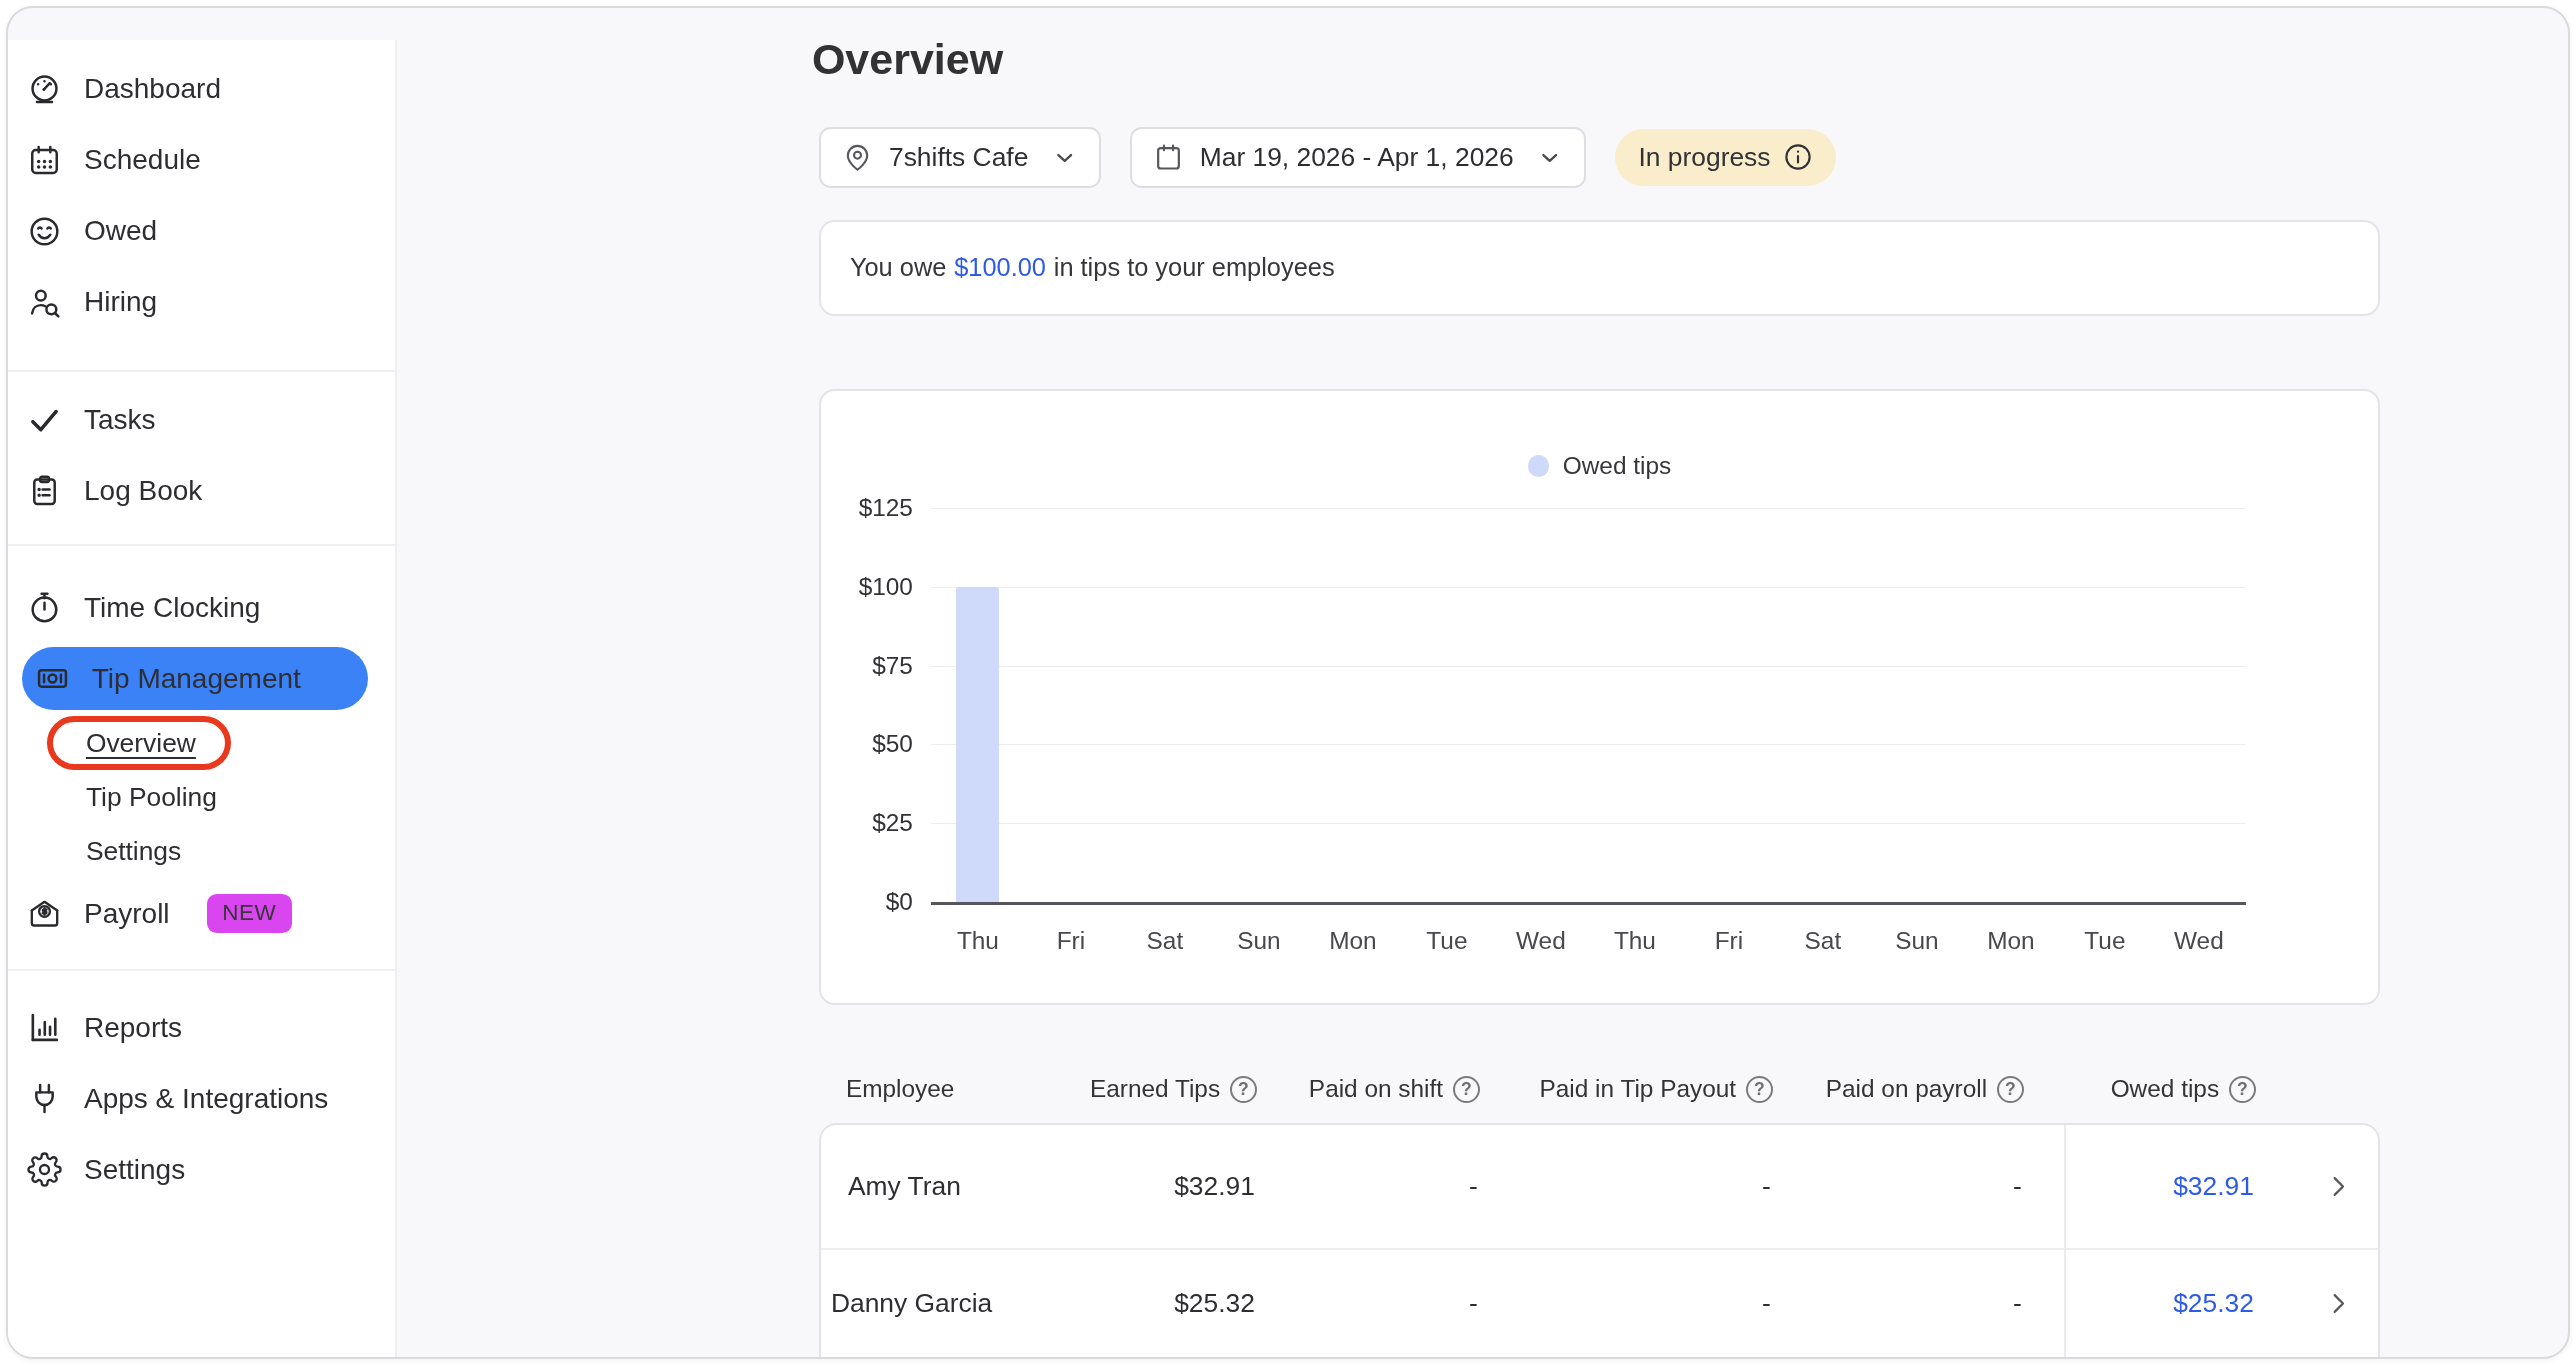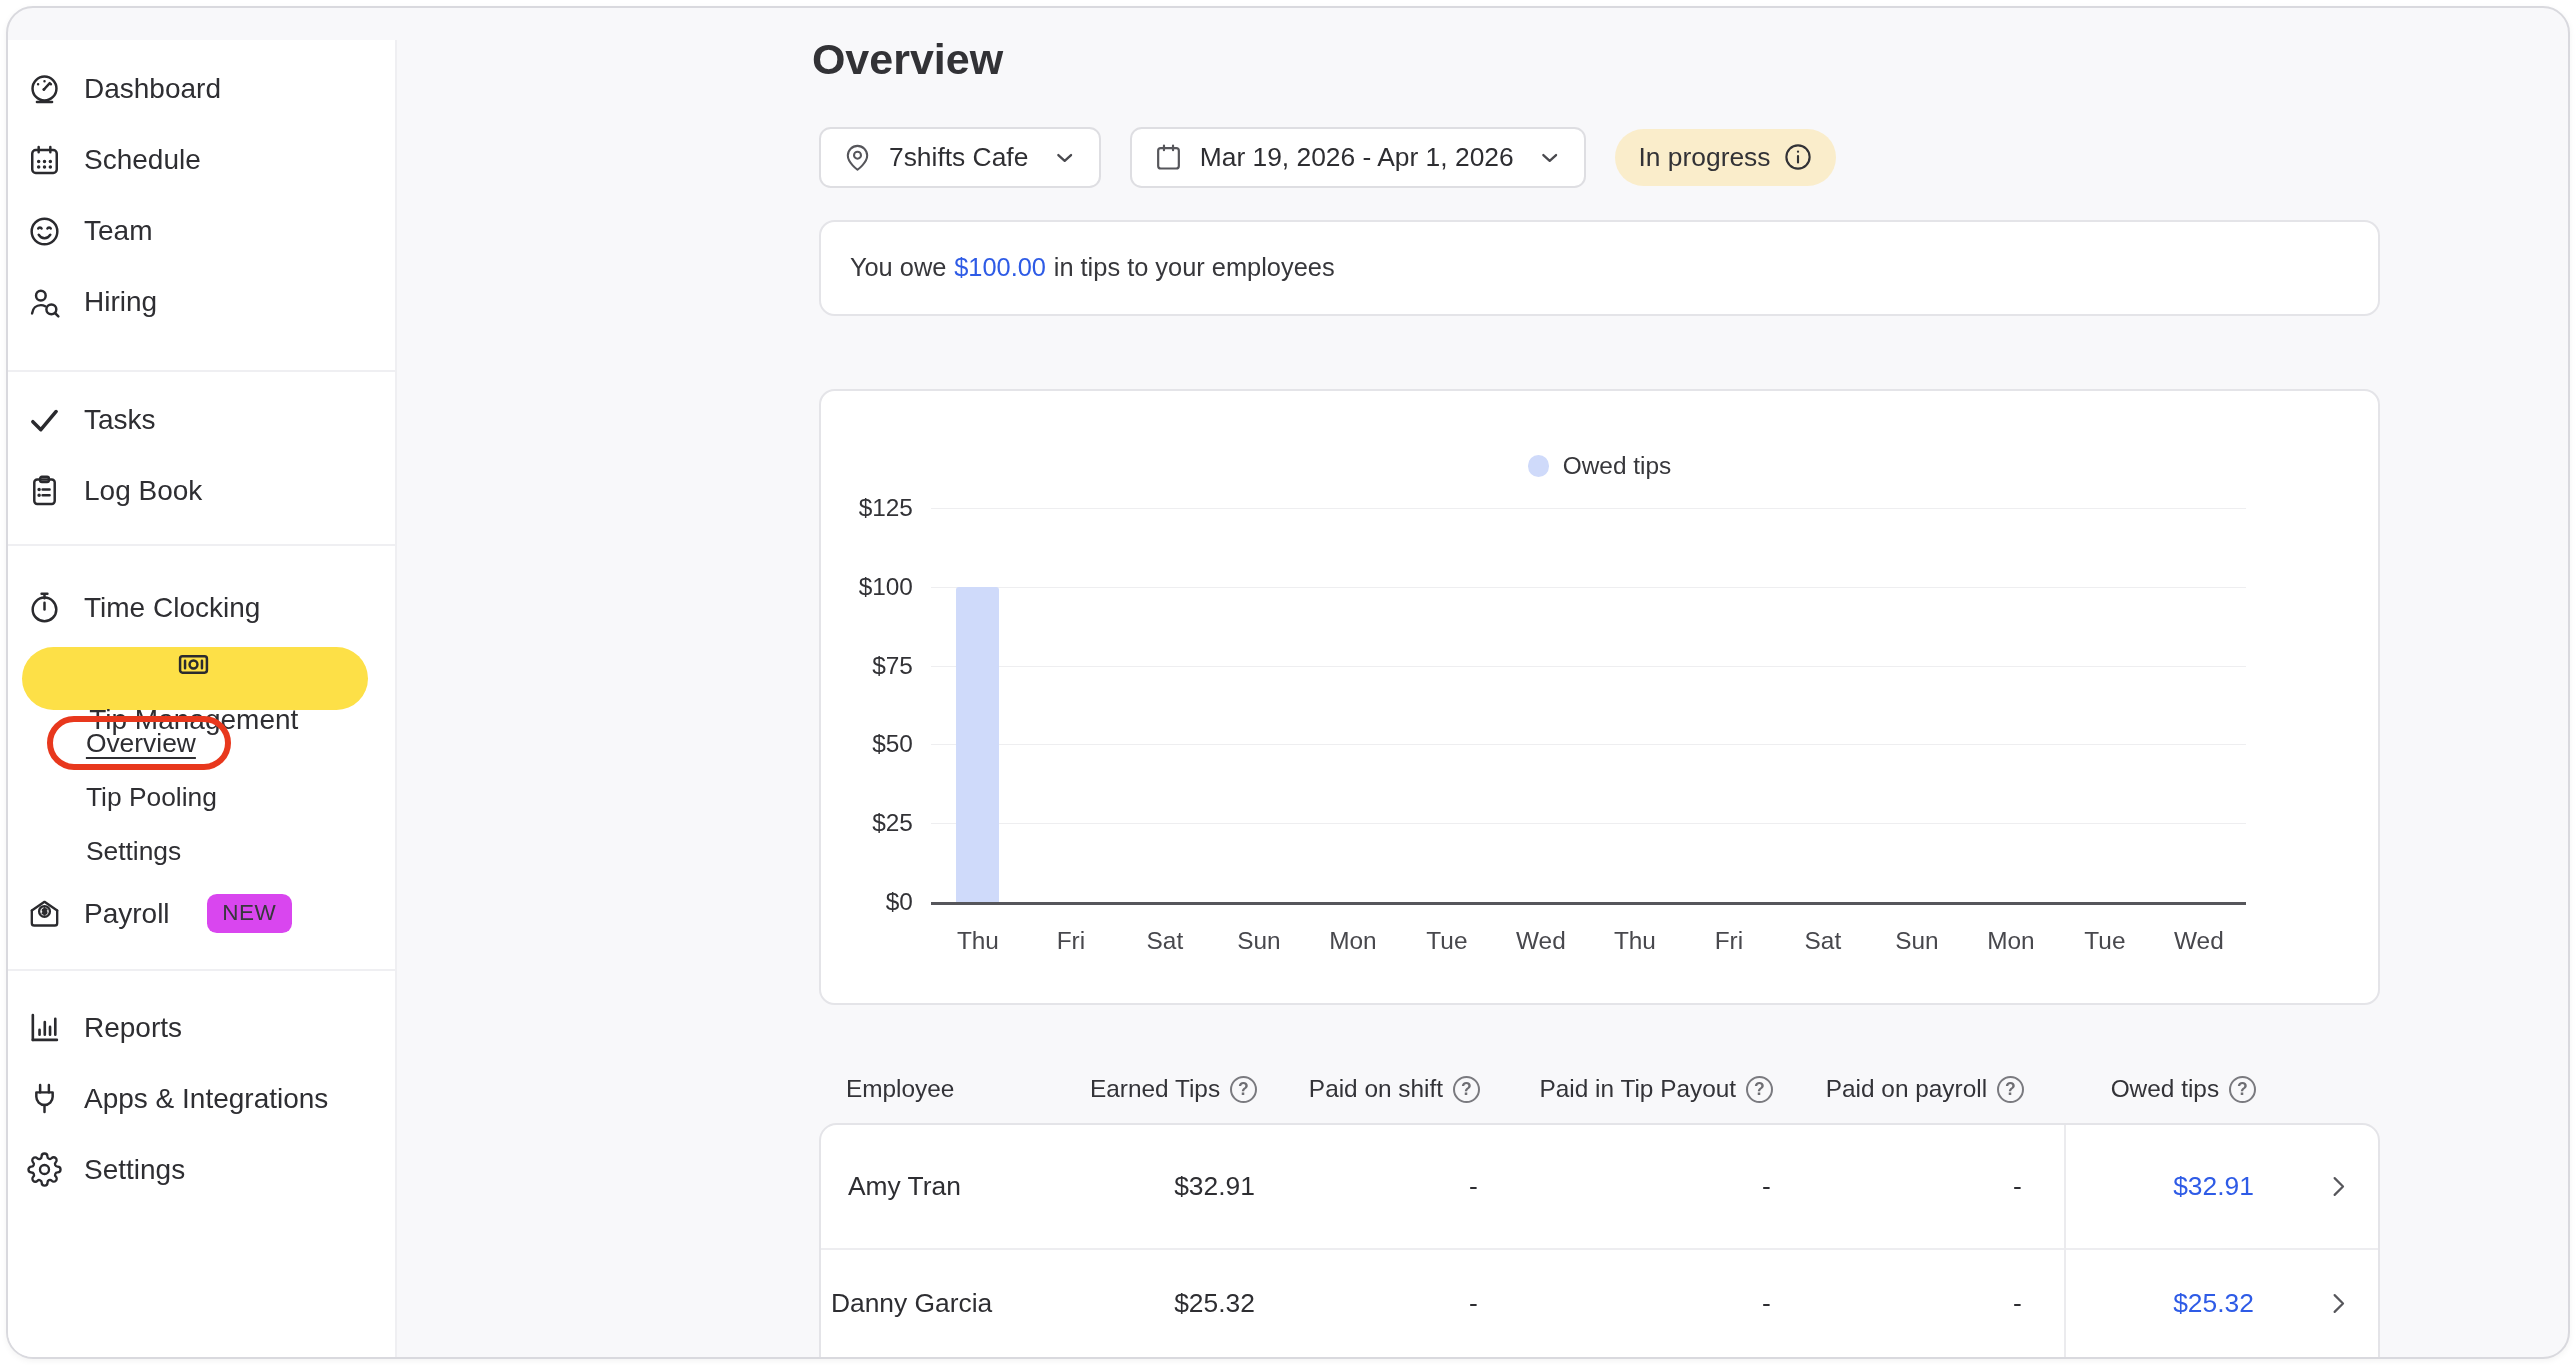--- a/index.html
+++ b/index.html
@@ -16,21 +16,21 @@
   
   .sidebar{
     position:absolute;left:0;top:0;bottom:0;width:389px;background:#ffffff;
     border-right:2px solid #EFEFF2;box-sizing:border-box;padding-top:13.7px;margin-top:32px;
   }
   .nav-item{height:71px;display:flex;align-items:center;padding:0 15.6px 0 19.6px;gap:21.5px;
     font-size:28px;color:#2E2E32;cursor:pointer;box-sizing:border-box;}
   .nav-item .ic{width:35px;height:35px;flex:none;display:flex;align-items:center;justify-content:center;color:#2A2A2E;}
   .nav-item .ic svg{width:35px;height:35px;}
   .nav-item.active{height:63px;margin:3.9px 27px 4.9px 13.7px;border-radius:39px;
-    background:#fde047;padding-left:13.7px;flex-direction:column;}
+    background:#3b82f6;padding-left:13.7px;}
   .nav-label{white-space:nowrap;}
   .new-badge{background:#d946ef;color:#37373B;font-size:22.5px;font-weight:500;
     letter-spacing:0.5px;padding:7.8px 15.6px;border-radius:9.8px;margin-left:15.6px;line-height:1;}
   .sub-item{height:54px;display:flex;align-items:center;padding-left:78px;
     font-size:26.4px;color:#2E2E32;cursor:pointer;position:relative;box-sizing:border-box;}
   .sub-item.first{margin-top:5.9px;}
   .sub-item .ul{text-decoration:underline;text-underline-offset:4.9px;}
   .oval{position:absolute;left:39px;top:0;width:184px;height:54px;border:6.8px solid #E8381D;
     border-radius:29px;box-sizing:border-box;pointer-events:none;}
   .nav-divider{height:2px;background:#EFEFF2;}
@@ -108,21 +108,21 @@
         <span class="nav-label">Schedule</span>
       </div>
       <div class="nav-item">
         <span class="ic">
           <svg viewBox="0 0 24 24" fill="none" stroke="currentColor" stroke-width="1.7" stroke-linecap="round" stroke-linejoin="round">
             <circle cx="12" cy="12" r="8.8"></circle>
             <path d="M7.7 10c.4-1 1.9-1 2.3 0M14 10c.4-1 1.9-1 2.3 0"></path>
             <path d="M8 14.2c1 1.7 2.4 2.5 4 2.5s3-.8 4-2.5"></path>
           </svg>
         </span>
-        <span class="nav-label">Team</span>
+        <span class="nav-label">Owed</span>
       </div>
       <div class="nav-item">
         <span class="ic">
           <svg viewBox="0 0 24 24" fill="none" stroke="currentColor" stroke-width="1.7" stroke-linecap="round" stroke-linejoin="round">
             <circle cx="9.5" cy="7.3" r="3.3"></circle>
             <path d="M3.5 19.5c.4-3.5 2.8-5.7 6-5.7 1.1 0 2.1.25 3 .75"></path>
             <circle cx="16.7" cy="16.7" r="3.4"></circle>
             <path d="M19.2 19.2 21.5 21.5"></path>
           </svg>
         </span>

